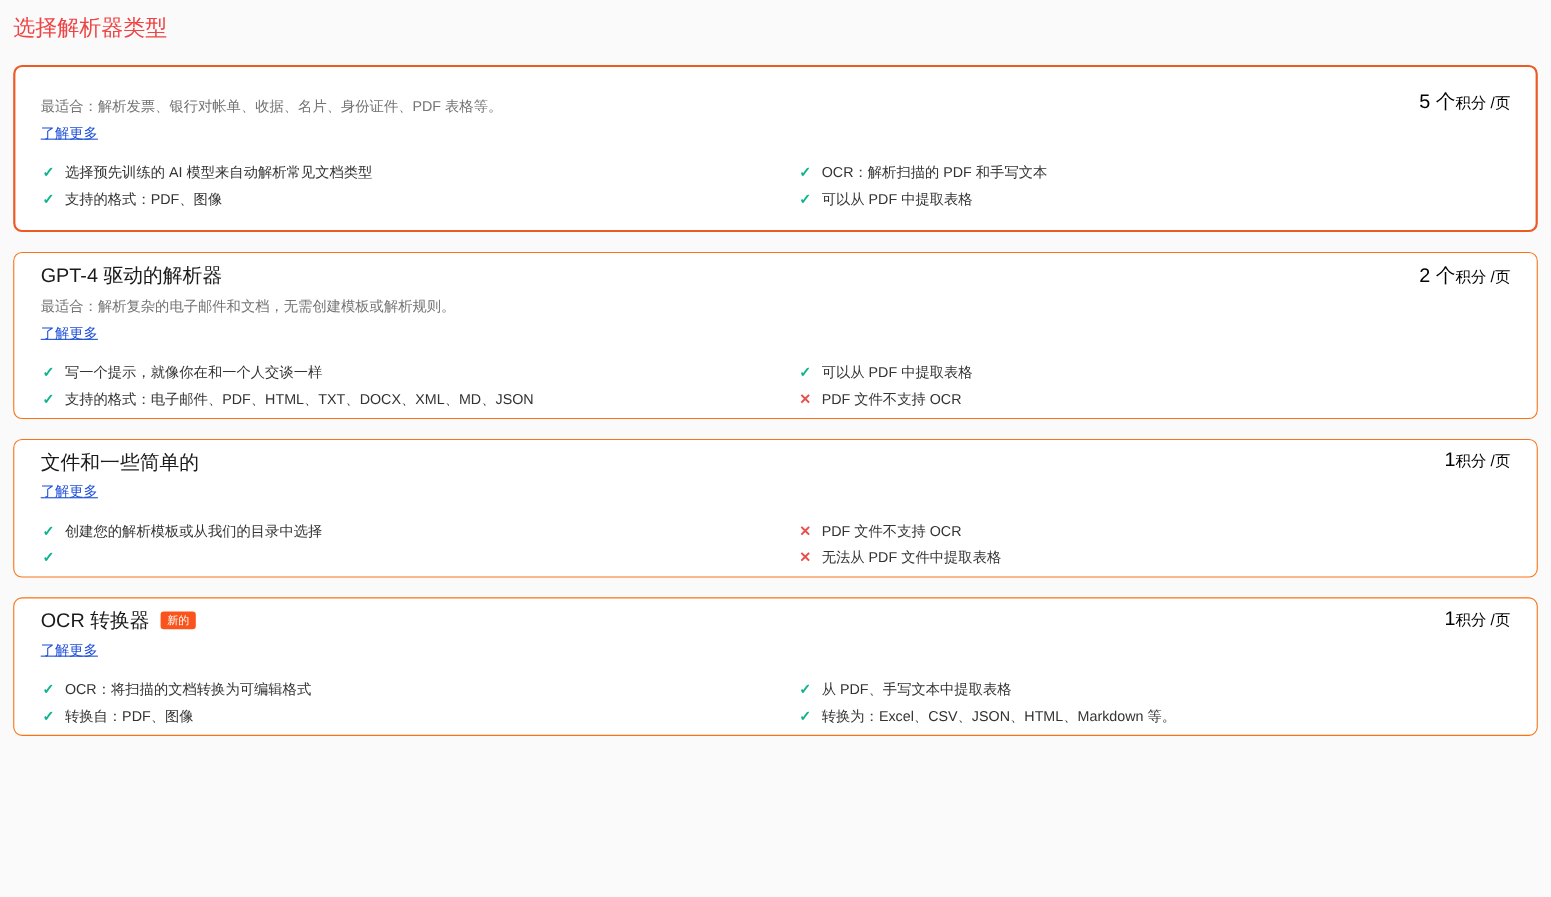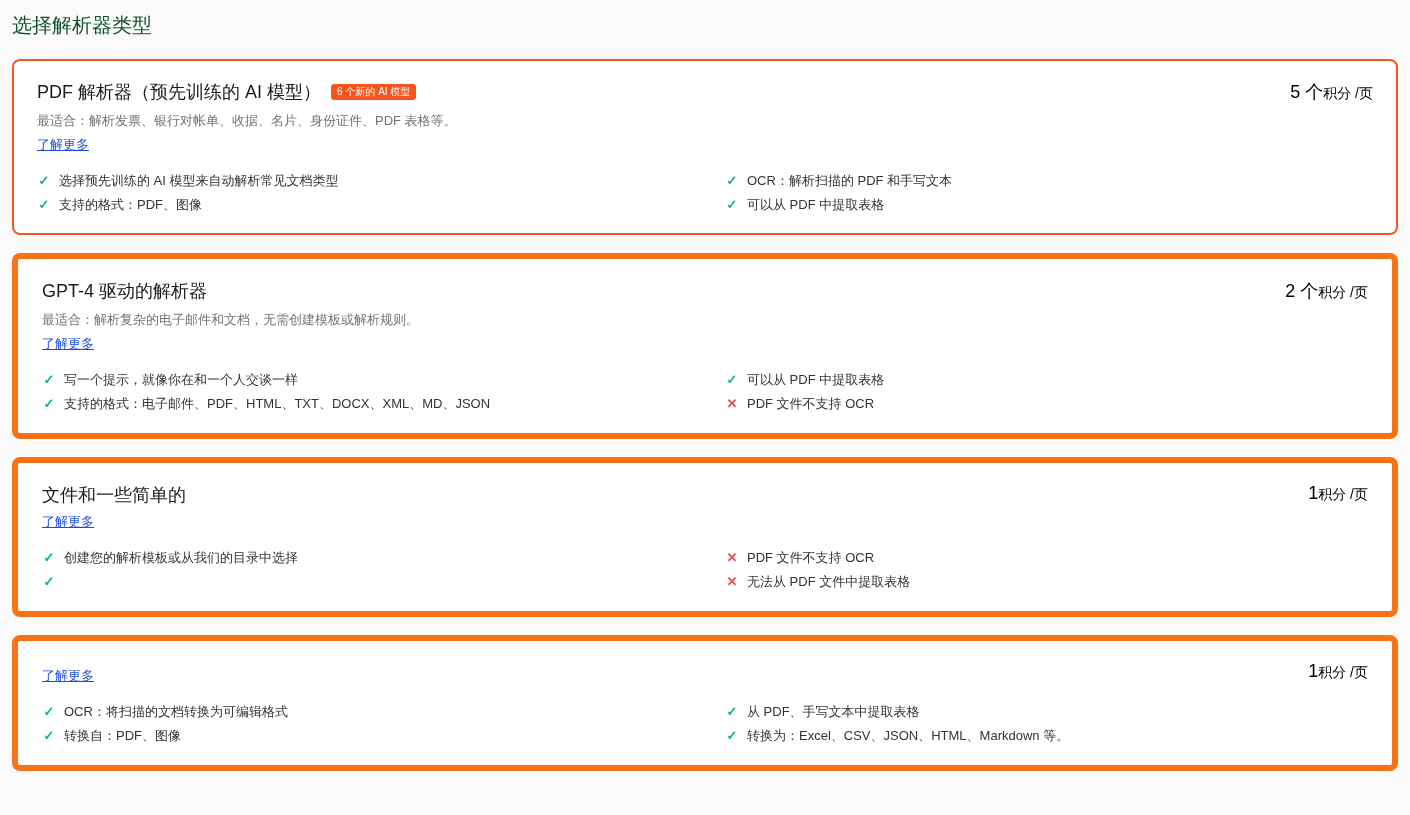--- a/index.html
+++ b/index.html
@@ -6,27 +6,27 @@
     body {
       font-family: -apple-system, BlinkMacSystemFont, "Segoe UI", "PingFang SC", "Microsoft YaHei", sans-serif;
       background: #fafafb;
       color: #1a1a1a;
       padding: 12px;
     }
     .page-title {
       font-size: 20px;
       font-weight: 500;
       margin-bottom: 20px;
-      color: #14532d;
+      color: #ef4444;
     }
     .parser-card {
       background: #fff;
-      border: 6px solid #f97316;
+      border: 1px solid #f97316;
       border-radius: 8px;
-      padding: 20px 24px;
+      padding: 8px 24px;
       margin-bottom: 18px;
       cursor: pointer;
     }
     .parser-card.selected {
       border: 2px solid #ec5b26;
       padding: 19px 23px;
     }
     .card-head {
       display: flex;
       justify-content: space-between;
@@ -108,24 +108,21 @@
     }
   </style>
 </head>
 <body>
 
 <h1 class="page-title">选择解析器类型</h1>
 
 <div id="parser-list">
     <div class="parser-card selected">
       <div class="card-head">
-        <div><div class="card-title-wrap">
-            <span class="card-title">PDF 解析器（预先训练的 AI 模型）</span>
-            <span class="card-badge">6 个新的 AI 模型</span>
-          </div><div class="card-subtitle"><span>最适合：</span><span>解析发票、银行对帐单、收据、名片、身份证件、PDF 表格等。</span></div><a href="#" class="learn-more">了解更多</a></div>
+        <div><div class="card-subtitle"><span>最适合：</span><span>解析发票、银行对帐单、收据、名片、身份证件、PDF 表格等。</span></div><a href="#" class="learn-more">了解更多</a></div>
         <div class="card-price"><span class="num">5 个</span><span>积分 /页</span></div>
       </div>
       <div class="feature-grid">
         <div class="feature-item">
           <span class="check-icon">✓</span>
           <span>选择预先训练的 AI 模型来自动解析常见文档类型</span>
         </div>
         <div class="feature-item">
           <span class="check-icon">✓</span>
           <span>OCR：解析扫描的 PDF 和手写文本</span>
@@ -186,21 +183,24 @@
           <span class="check-icon">✓</span>
         </div>
         <div class="feature-item">
           <span class="cross-icon">✕</span>
           <span>无法从 PDF 文件中提取表格</span>
         </div>
       </div>
     </div>
     <div class="parser-card">
       <div class="card-head">
-        <div><a href="#" class="learn-more">了解更多</a></div>
+        <div><div class="card-title-wrap">
+            <span class="card-title">OCR 转换器</span>
+            <span class="card-badge">新的</span>
+          </div><a href="#" class="learn-more">了解更多</a></div>
         <div class="card-price"><span class="num">1</span><span>积分 /页</span></div>
       </div>
       <div class="feature-grid">
         <div class="feature-item">
           <span class="check-icon">✓</span>
           <span>OCR：将扫描的文档转换为可编辑格式</span>
         </div>
         <div class="feature-item">
           <span class="check-icon">✓</span>
           <span>从 PDF、手写文本中提取表格</span>

